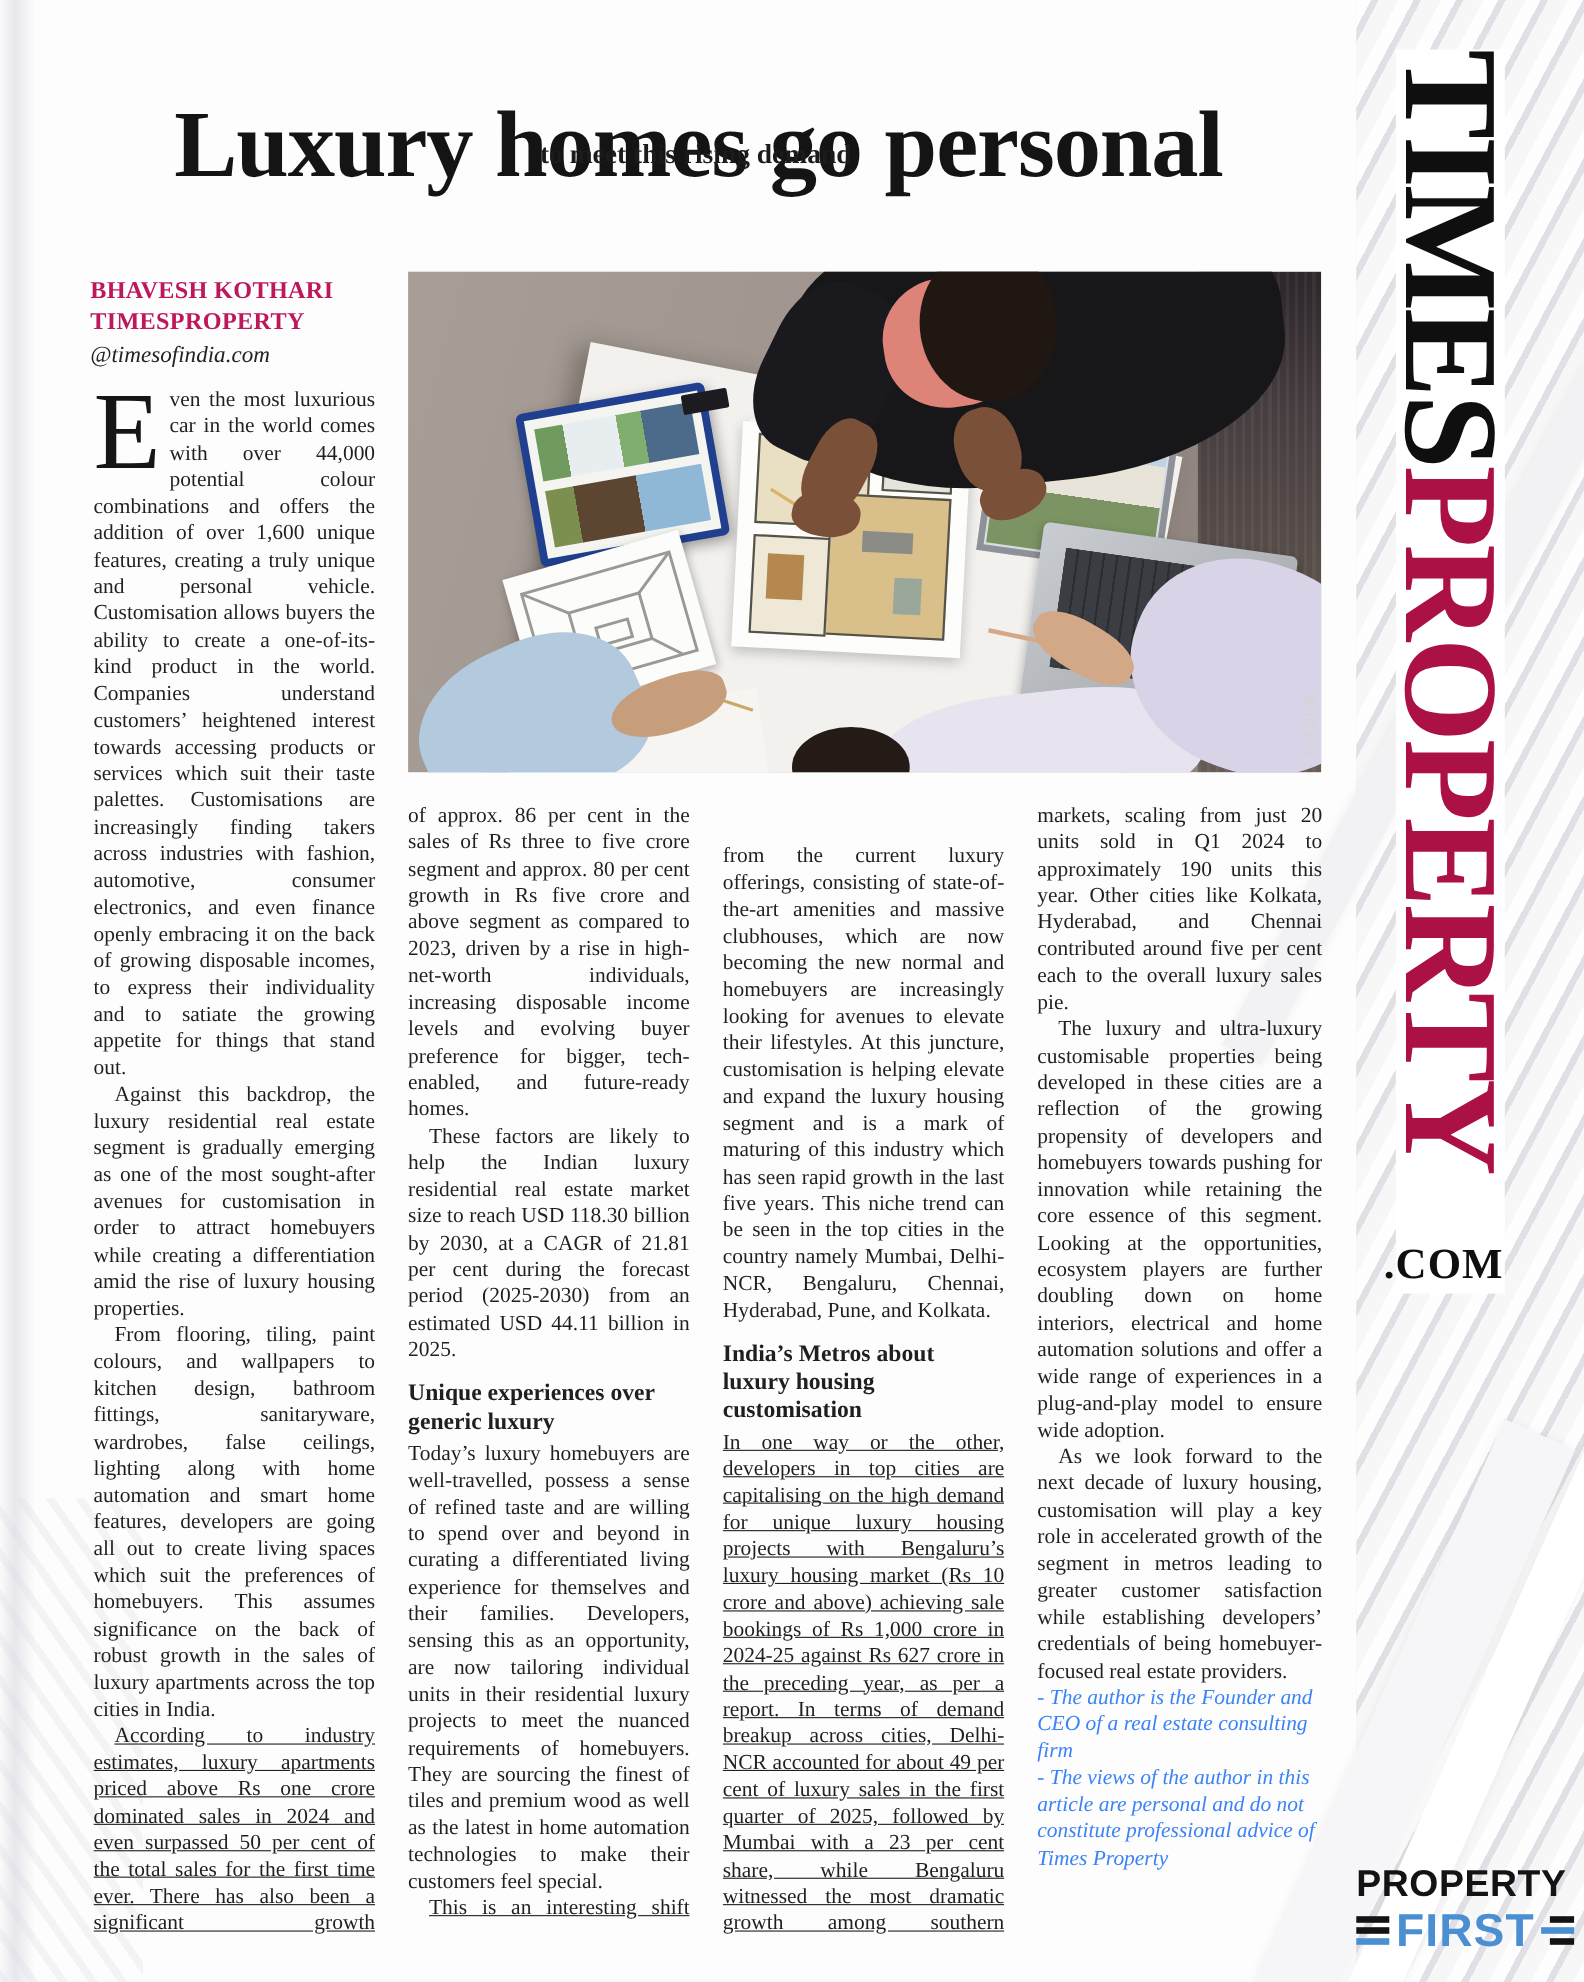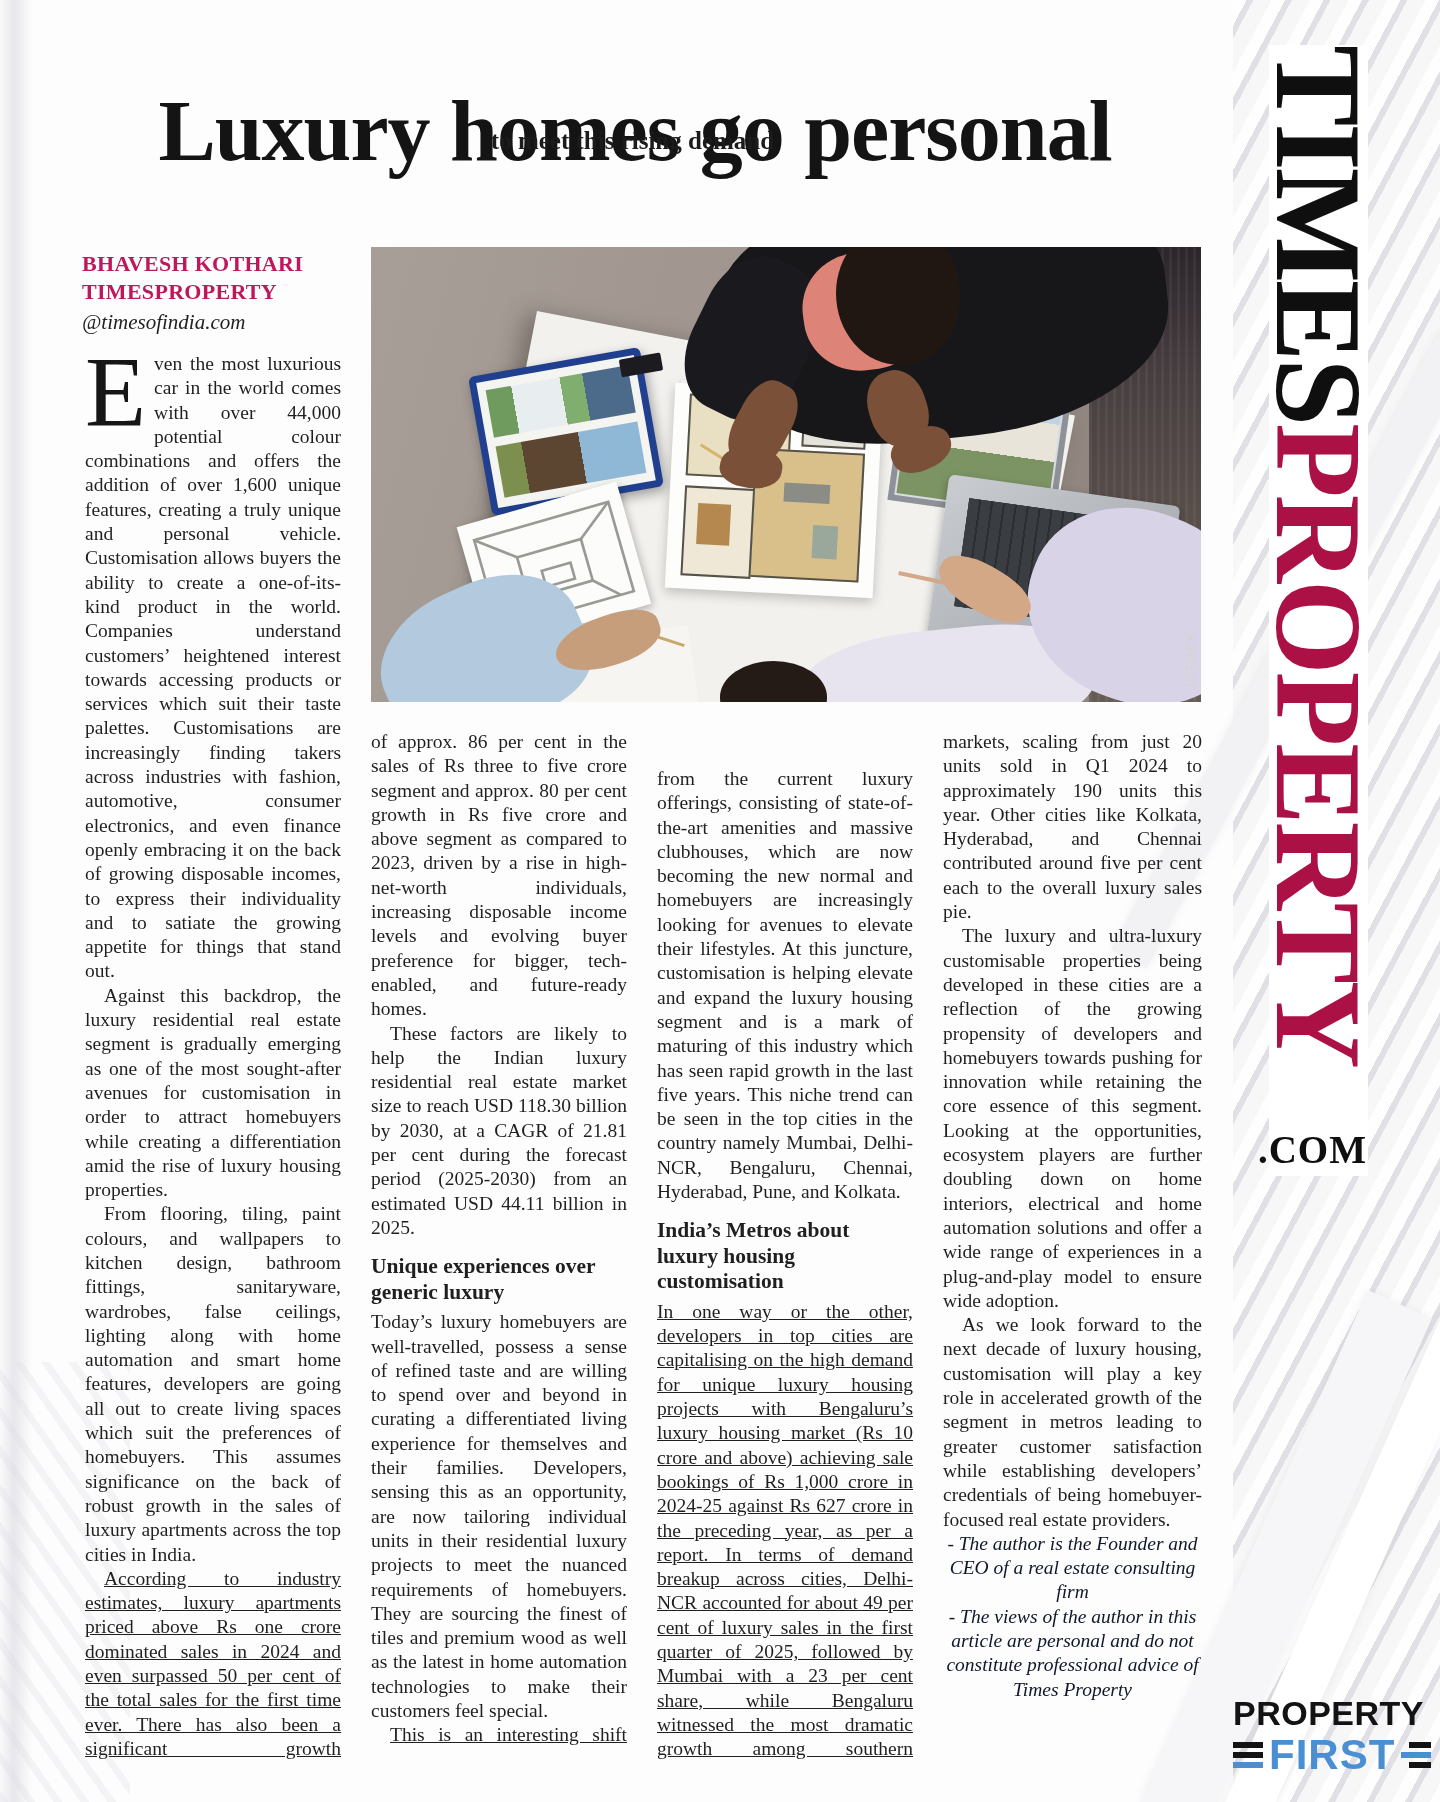--- a/index.html
+++ b/index.html
@@ -129,21 +129,21 @@
     text-align:justify; color:#1f1f1f; overflow:hidden; hyphens:auto; -webkit-hyphens:auto; }
   .col p { margin:0; }
   .col p.ind { text-indent:19px; }
   .col p.cont { text-align-last:justify;text-decoration:underline; }
   .col1 { left:85px;  top:352px; height:1450px; }
   .col2 { left:371px; top:730px; height:1072px; }
   .col3 { left:657px; top:730px; height:1072px;margin-top:37px; }
   .col4 { left:943px; top:730px; width:259px; height:1072px; }
   .dropcap { float:left; font-size:100px; line-height:73px; padding:3px 8px 0 0; color:#161616; }
   .subhd { font-weight:700; font-size:21.5px; line-height:25.5px; margin:14px 0 5px; text-align:left; }
-  .credit { font-style:italic; text-align:center; margin-top:30px; line-height:24.3px; color:#0f172a; }
+  .credit { font-style:italic; text-align:left; margin-top:30px; line-height:24.3px; color:#3b82f6; }
 </style>
 </head>
 <body>
 
 <div class="left-edge"></div>
 <div class="bl-texture"></div>
 
 <div class="right-zone">
   <div class="streaks"></div>
   <div class="door-plane dp3"></div>

